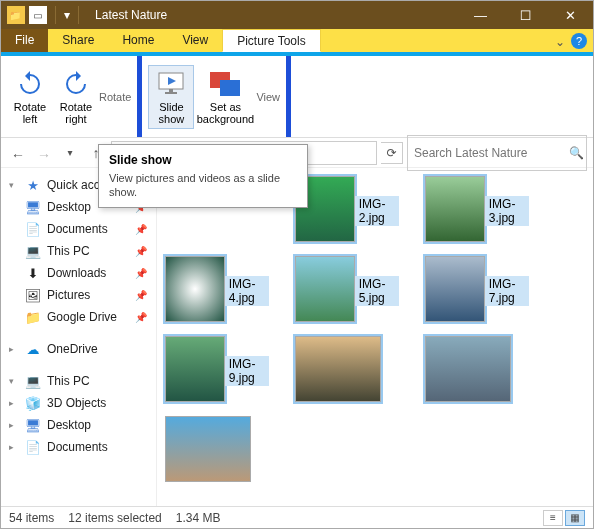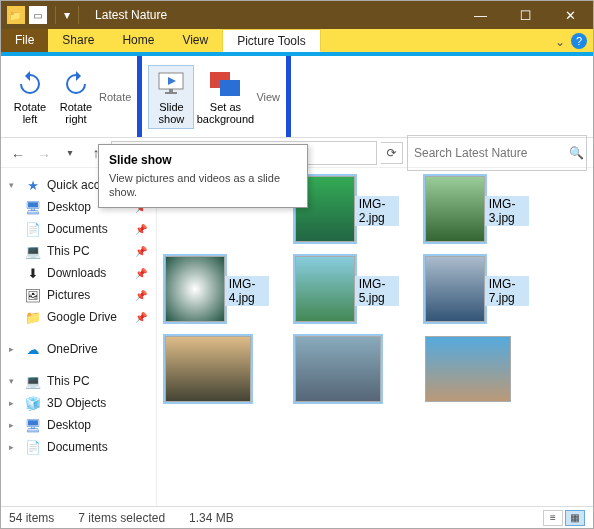--- a/index.html
+++ b/index.html
@@ -39,21 +39,21 @@
 .nico{width:16px;height:16px;display:flex;align-items:center;justify-content:center;font-size:13px}
 .nspace{height:10px}
 .content{flex:1;overflow:auto;padding:8px}
 .grid{display:flex;flex-wrap:wrap;gap:14px 26px}
 .thumb{width:104px;display:flex;flex-direction:row;align-items:center}
 .timg{width:86px;height:66px;background:#888;border:1px solid #aaa}
 .timg.p{width:52px;height:72px}
 .tname{font-size:12px;margin-top:4px;padding:1px 4px}
 .thumb.sel .tname{background:#cce4f7}
 .thumb.sel .timg{outline:2px solid #99c9ef}
-.status{height:22px;border-top:1px solid #ddd;display:flex;align-items:center;padding:0 8px;gap:24px;font-size:11px;color:#444}
+.status{height:22px;border-top:1px solid #ddd;display:flex;align-items:center;padding:0 8px;gap:14px;font-size:11px;color:#444}
 .status .view-icons{margin-left:auto;display:flex;gap:2px}
 .vbtn{width:20px;height:16px;border:1px solid #ccc;display:flex;align-items:center;justify-content:center;font-size:10px}
 .vbtn.act{background:#cce4f7;border-color:#6aa8dc}
 .tooltip{position:absolute;left:98px;top:144px;width:210px;background:#fff;border:1px solid #999;box-shadow:2px 2px 6px rgba(0,0,0,.2);padding:8px 10px;z-index:50}
 .tooltip .tt-title{font-weight:600;font-size:12px;margin-bottom:4px}
 .tooltip .tt-body{font-size:11px;color:#444;line-height:14px}
 svg{display:block}
 </style>
 </head>
 <body>
@@ -240,35 +240,39 @@
         </div>
       <div class="thumb sel">
           <div class="timg" style="background:linear-gradient(#8cd,#485)"></div>
           <div class="tname">IMG-5.jpg</div>
         </div>
       <div class="thumb sel">
           <div class="timg" style="background:linear-gradient(#abc,#357)"></div>
           <div class="tname">IMG-7.jpg</div>
         </div>
       <div class="thumb sel">
+          <div class="timg" style="background:linear-gradient(#6a7,#254)"></div>
+          <div class="tname">IMG-9.jpg</div>
+        </div>
+      <div class="thumb sel">
           <div class="timg" style="background:linear-gradient(#db8,#443)"></div>
         </div>
       <div class="thumb sel">
           <div class="timg" style="background:linear-gradient(#8ab,#567)"></div>
         </div>
       <div class="thumb">
           <div class="timg" style="background:linear-gradient(#5ad,#b97)"></div>
         </div>
     </div>
   </div>
 </div>
 
 <div class="status">
   <span>54 items</span>
-  <span>7 items selected</span>
+  <span>12 items selected</span>
   <span>1.34 MB</span>
   <div class="view-icons">
     <div class="vbtn">≡</div>
     <div class="vbtn act">▦</div>
   </div>
 </div>
 
 <div class="tooltip">
   <div class="tt-title">Slide show</div>
   <div class="tt-body">View pictures and videos as a slide show.</div>

